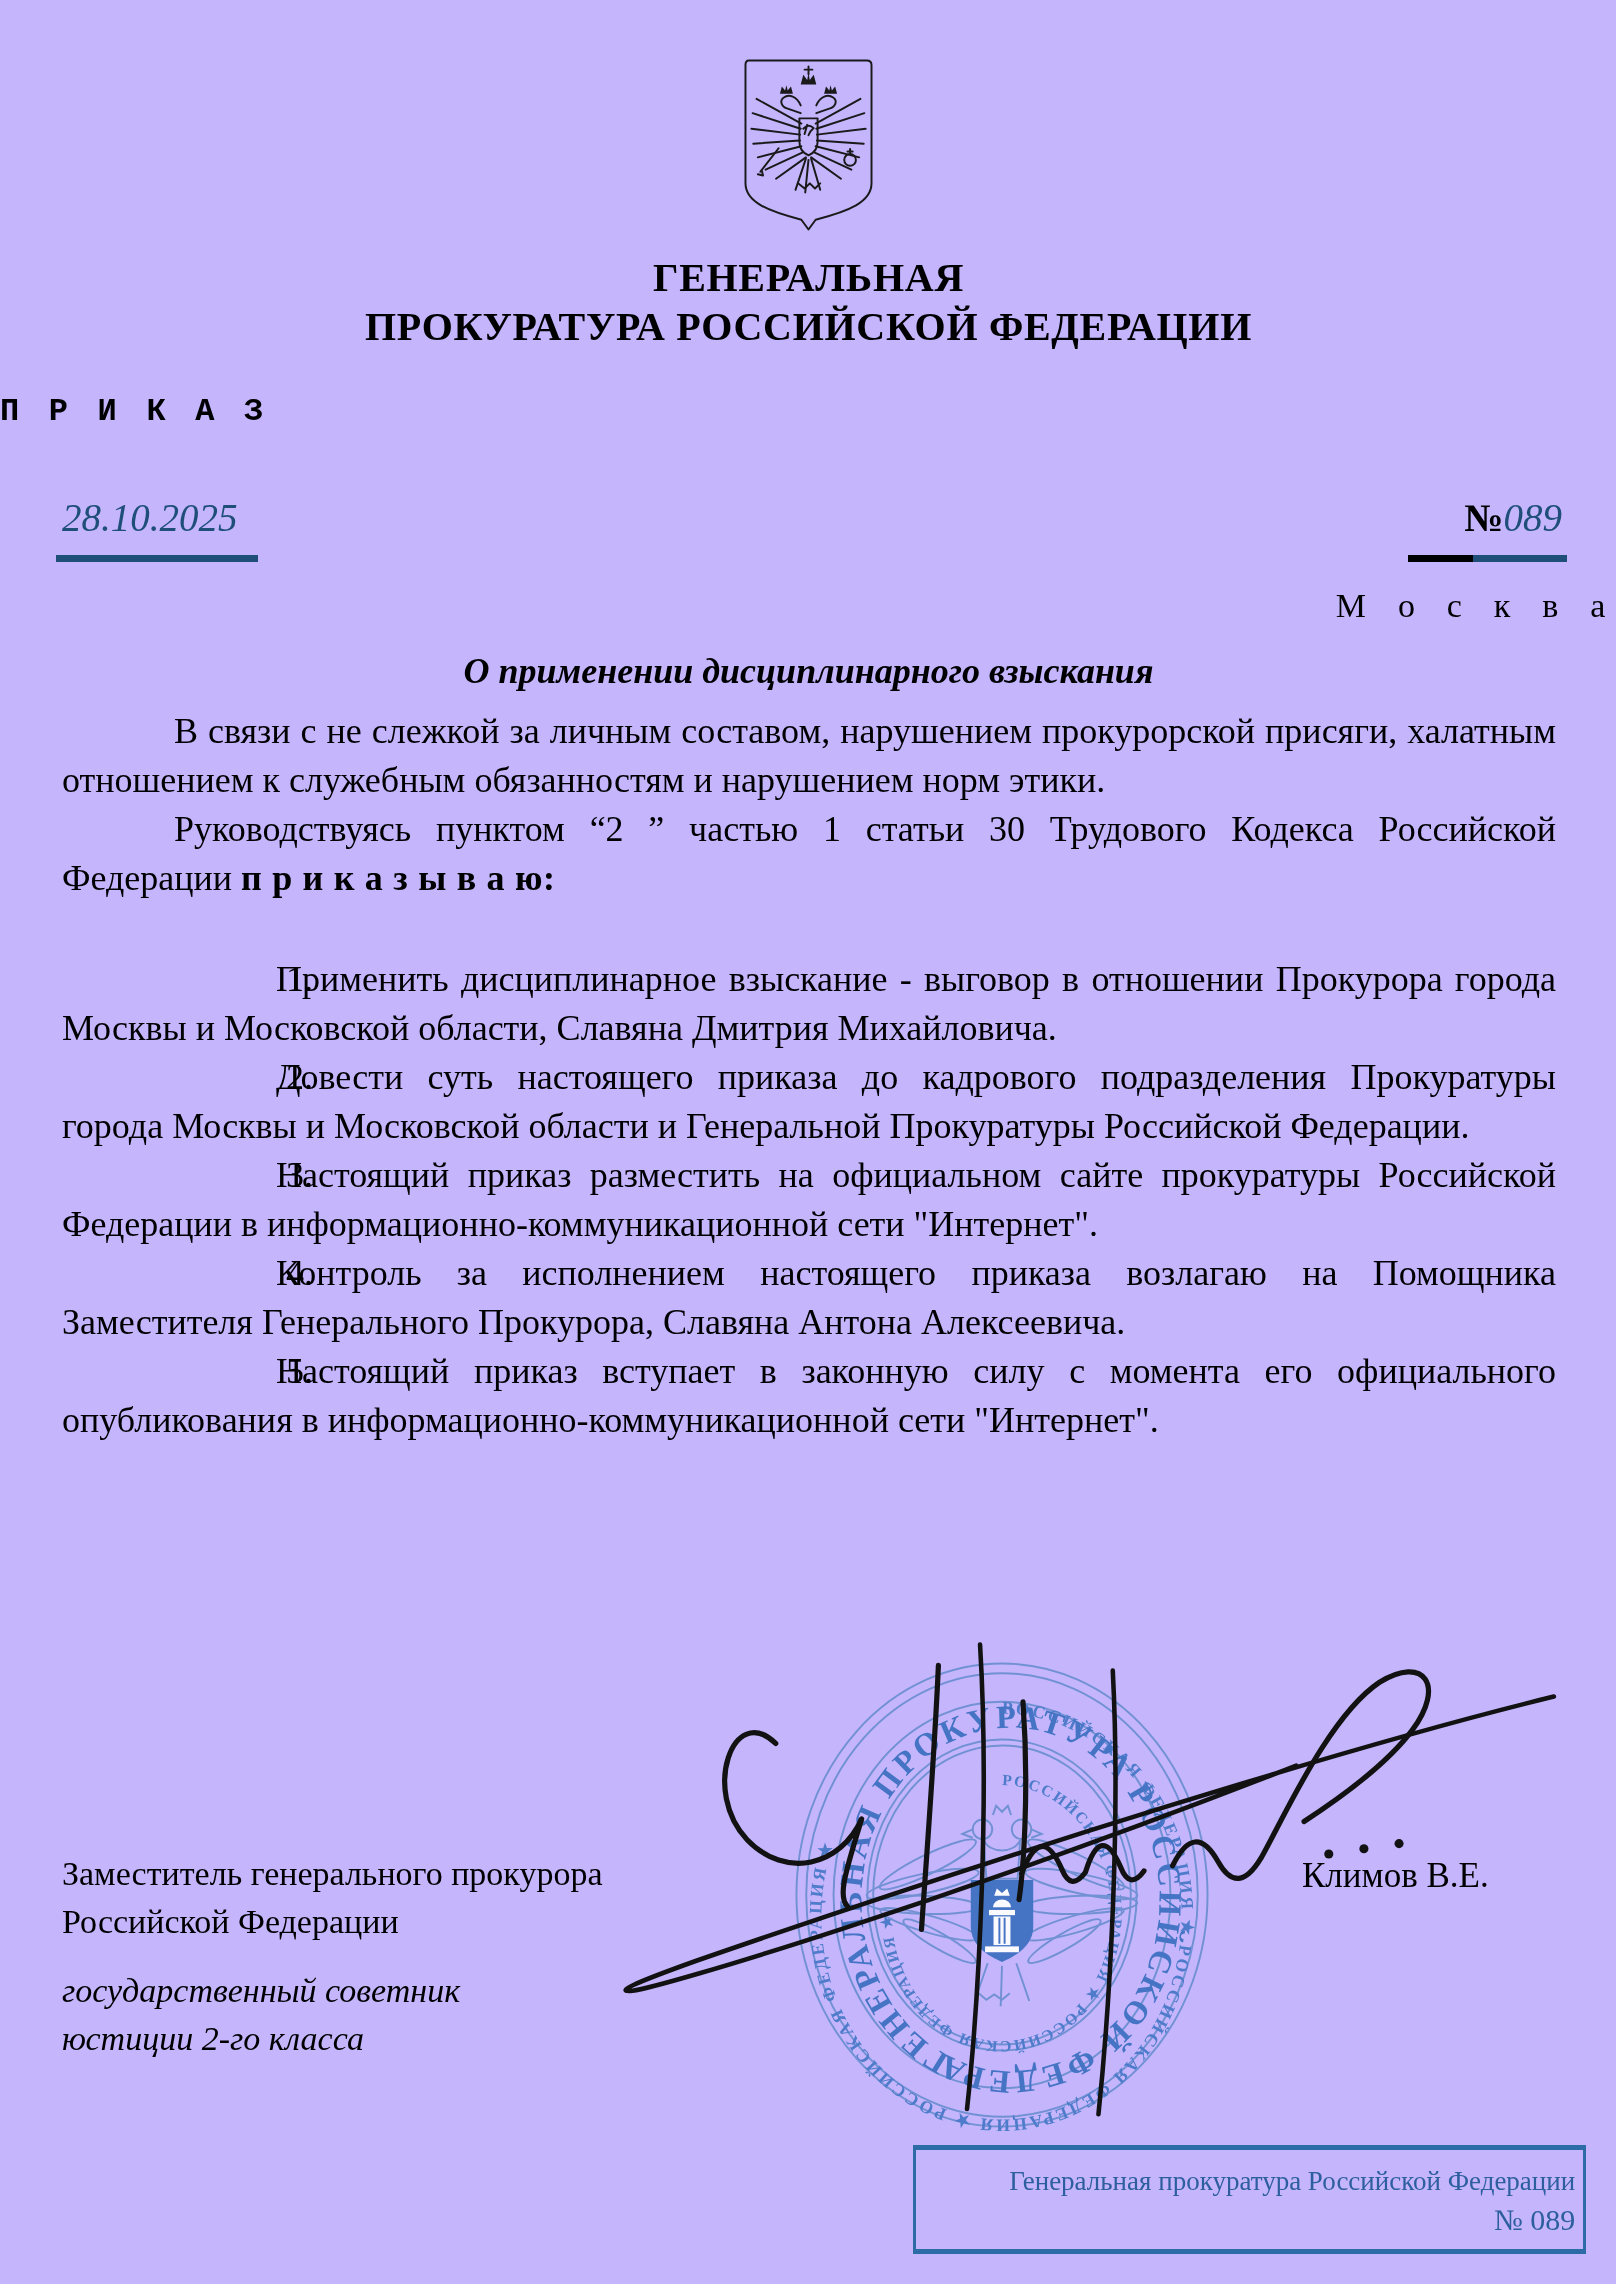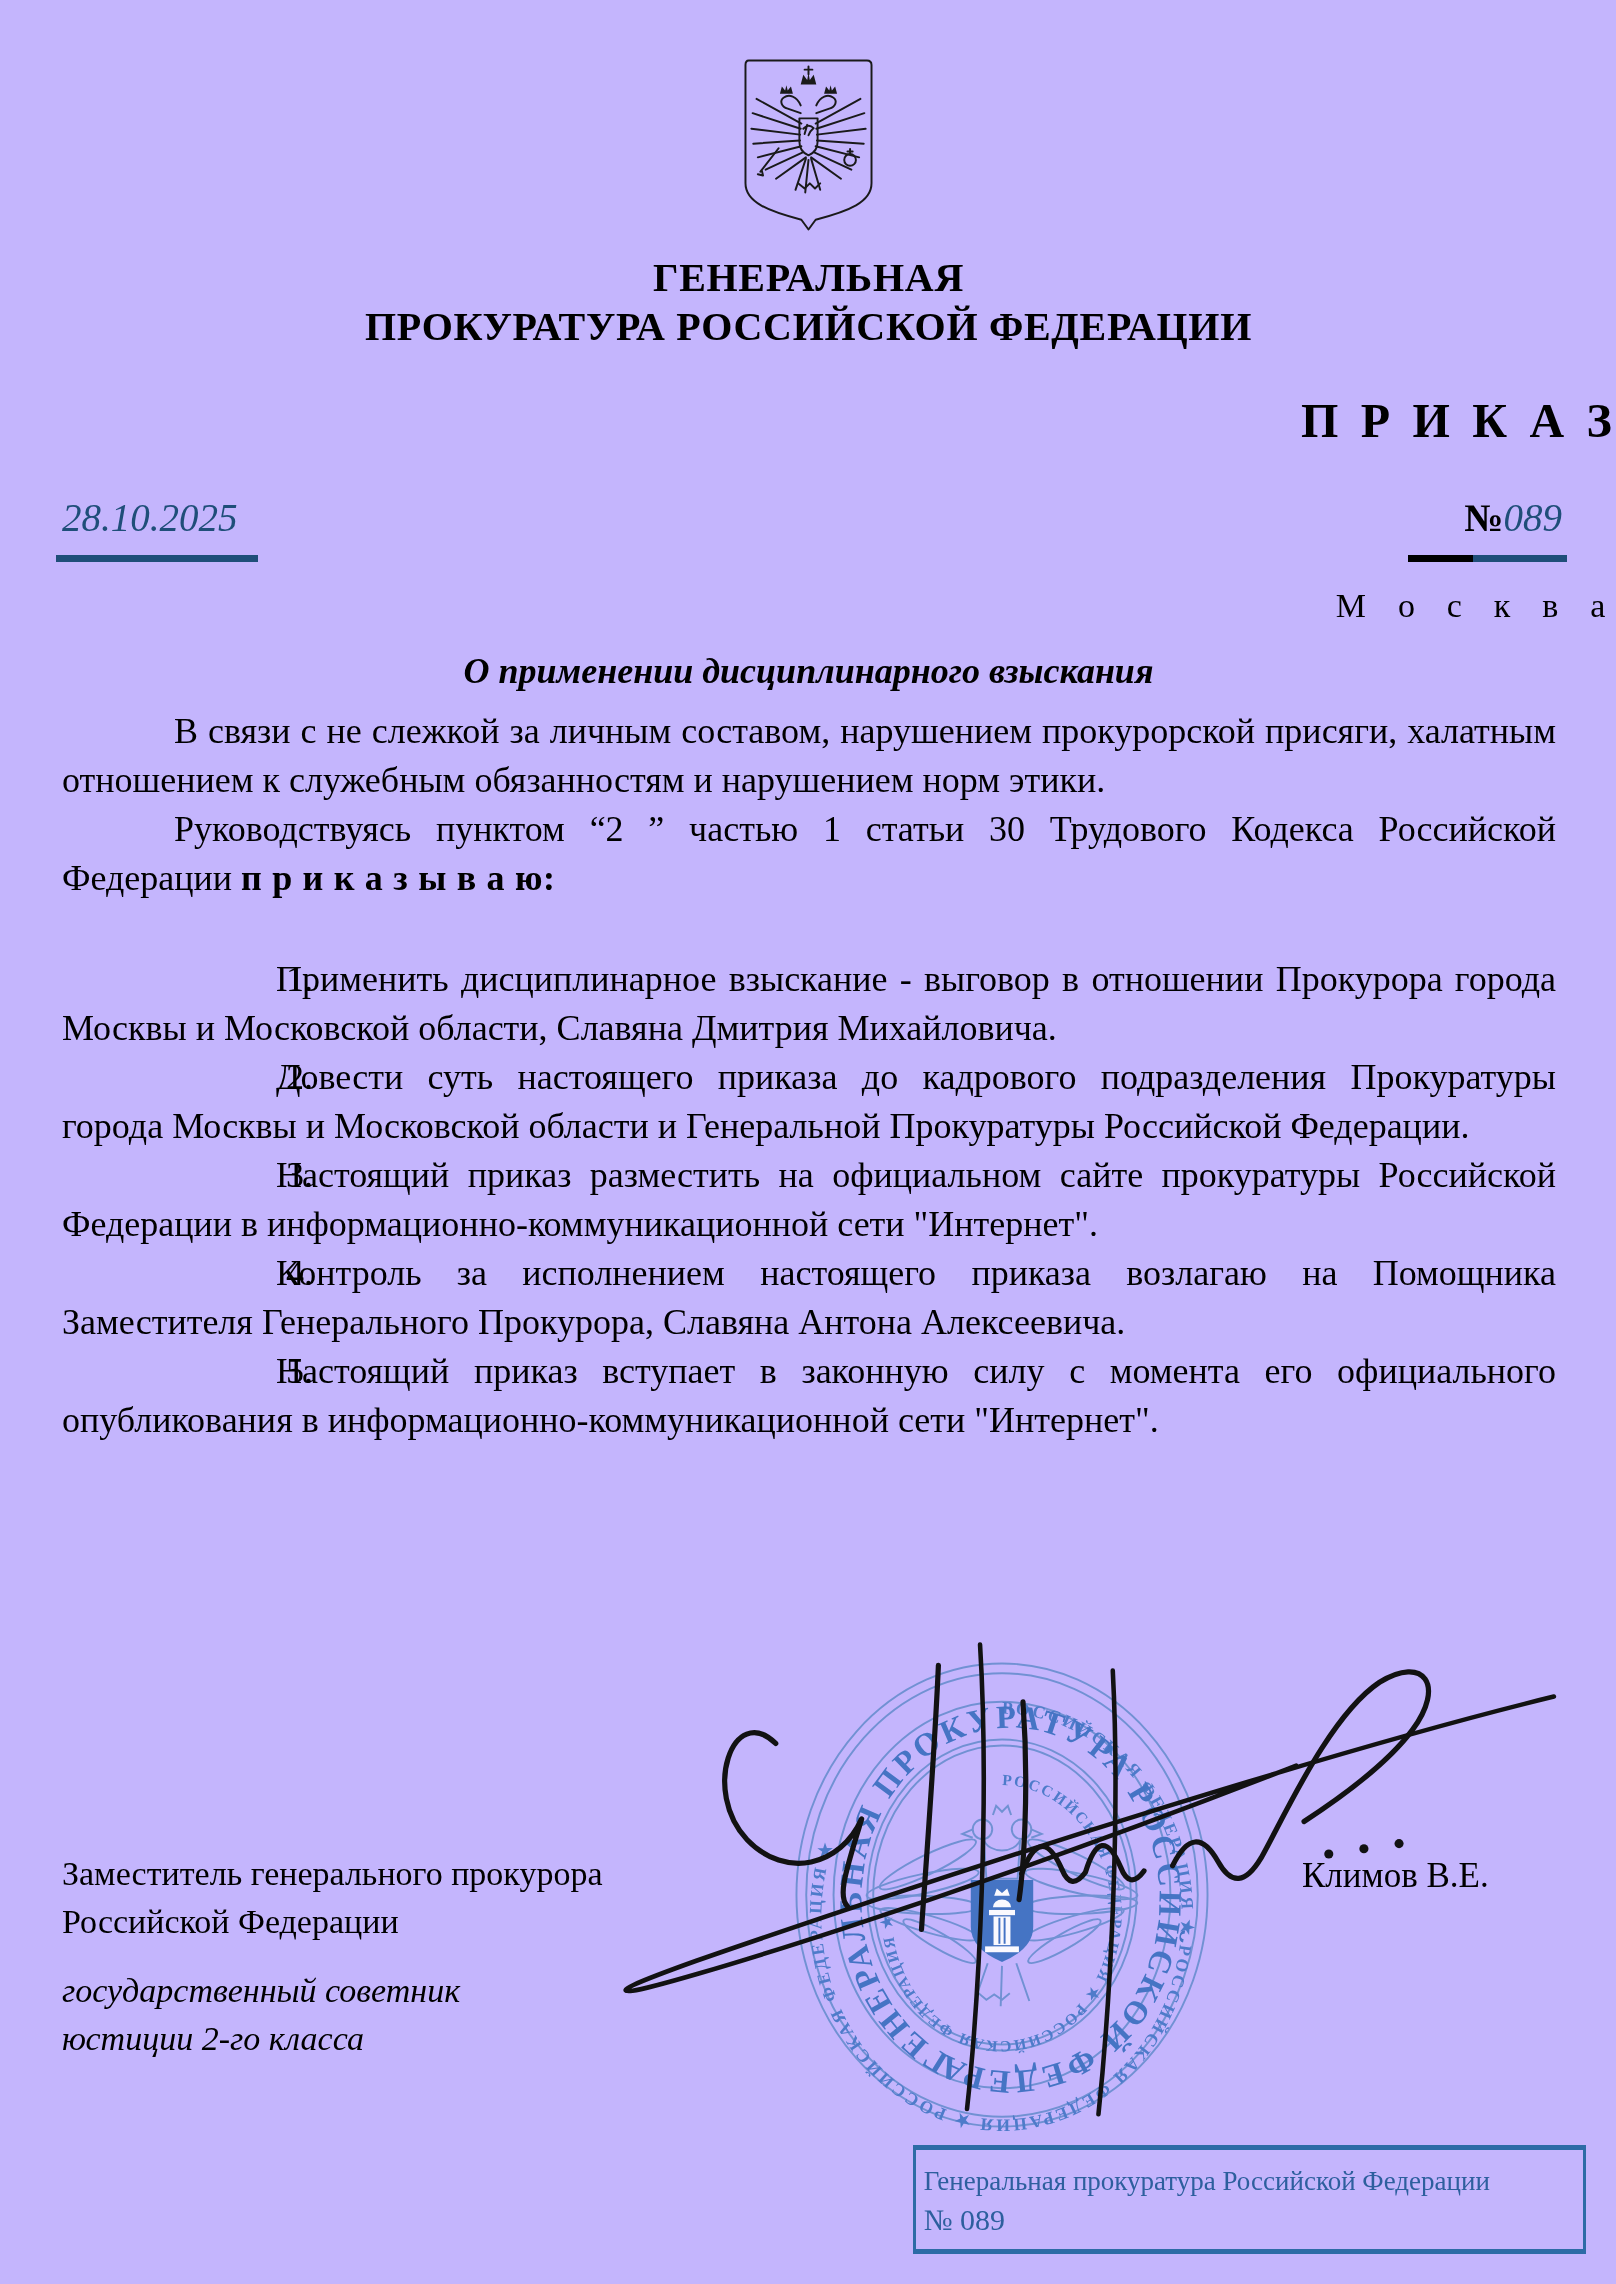--- a/index.html
+++ b/index.html
@@ -2,22 +2,22 @@
 <html style="font-size:10.4px"><head>
 <meta charset="utf-8">
 <style>
   html,body{margin:0;padding:0;background:#888;}
   .page{
     position:relative;width:1617px;height:2284px;background:#c4b5fd;
     font-family:"Liberation Serif","DejaVu Serif",serif;color:#000;overflow:hidden;
   }
   .org{position:absolute;top:253px;left:0;right:0;text-align:center;
        font-weight:bold;font-size:40px;line-height:49px;letter-spacing:0.7px;}
-  .doc-title{position:absolute;top:393px;left:0;right:0;text-align:right;
-       font-weight:bold;font-size:48px;letter-spacing:5.2px;}
+  .doc-title{position:absolute;top:393px;left:0;right:0;text-align:left;
+       font-weight:bold;font-size:32px;letter-spacing:5.2px;font-family:Liberation Mono, monospace;}
   .meta-row{position:absolute;top:495px;left:62px;right:55px;height:78px;}
   .date-wrap{position:absolute;left:0;top:0;}
   .date-text{font-style:italic;font-size:39px;color:#1f4e79;}
   .date-underline{position:absolute;left:-6.5px;top:60px;width:202px;height:6.5px;background:#1f4e79;}
   .num-wrap{position:absolute;right:0;top:0;text-align:right;}
   .num-sign{font-size:39px;font-weight:bold;color:#000;}
   .num-value{font-style:italic;font-size:39px;color:#1f4e79;}
   .num-underline{position:absolute;right:-5.2px;top:60px;width:159px;height:6.5px;
        background:linear-gradient(90deg,#000 0px,#000 65px,#1f4e79 65px,#1f4e79 100%);}
   .city{position:absolute;top:587px;left:0;right:0;text-align:right;
@@ -31,21 +31,21 @@
   .li.first{margin-top:52px;}
   .li .n{display:inline-block;width:102px;}
   .sig-left{position:absolute;left:62px;top:1850px;font-size:34px;line-height:48px;}
   .sig-rank{position:absolute;left:62px;top:1967px;font-size:34px;line-height:48px;font-style:italic;}
   .sig-name{position:absolute;left:1302px;top:1856px;font-size:35px;}
   .stamp-svg{position:absolute;left:786px;top:1655px;}
   .sign-svg{position:absolute;left:605px;top:1625px;}
   .emblem-svg{position:absolute;left:738px;top:56px;}
   .footer-box{position:absolute;left:913px;top:2145px;width:673px;box-sizing:border-box;
        border:3.3px solid #2d6ba6;border-top-width:5.9px;border-bottom-width:5.9px;
-       padding:11.7px 7.8px 9px;text-align:left;color:#2d5f9e;}
+       padding:11.7px 7.8px 9px;text-align:right;color:#2d5f9e;}
   .fb1{font-size:27px;line-height:38px;}
   .fb2{font-size:30px;line-height:40px;}
   
   .st-ring-small{font-size:27px;letter-spacing:4px;fill:#4577c6;font-weight:bold;}
   .st-ring-main{font-size:50px;letter-spacing:5px;fill:#3b6fc0;font-weight:bold;}
   .st-ring-inner{font-size:24px;letter-spacing:3px;fill:#4577c6;font-weight:bold;}
   .st-line{stroke:#6b8fd0;fill:none;stroke-width:3;}
   .st-fill{fill:#3b6fc0;}
   .sig-stroke{stroke:#121212;fill:none;stroke-linecap:round;stroke-linejoin:round;}
   .emb-line{stroke:#1a1a1a;fill:none;stroke-width:3;stroke-linecap:round;stroke-linejoin:round;}

